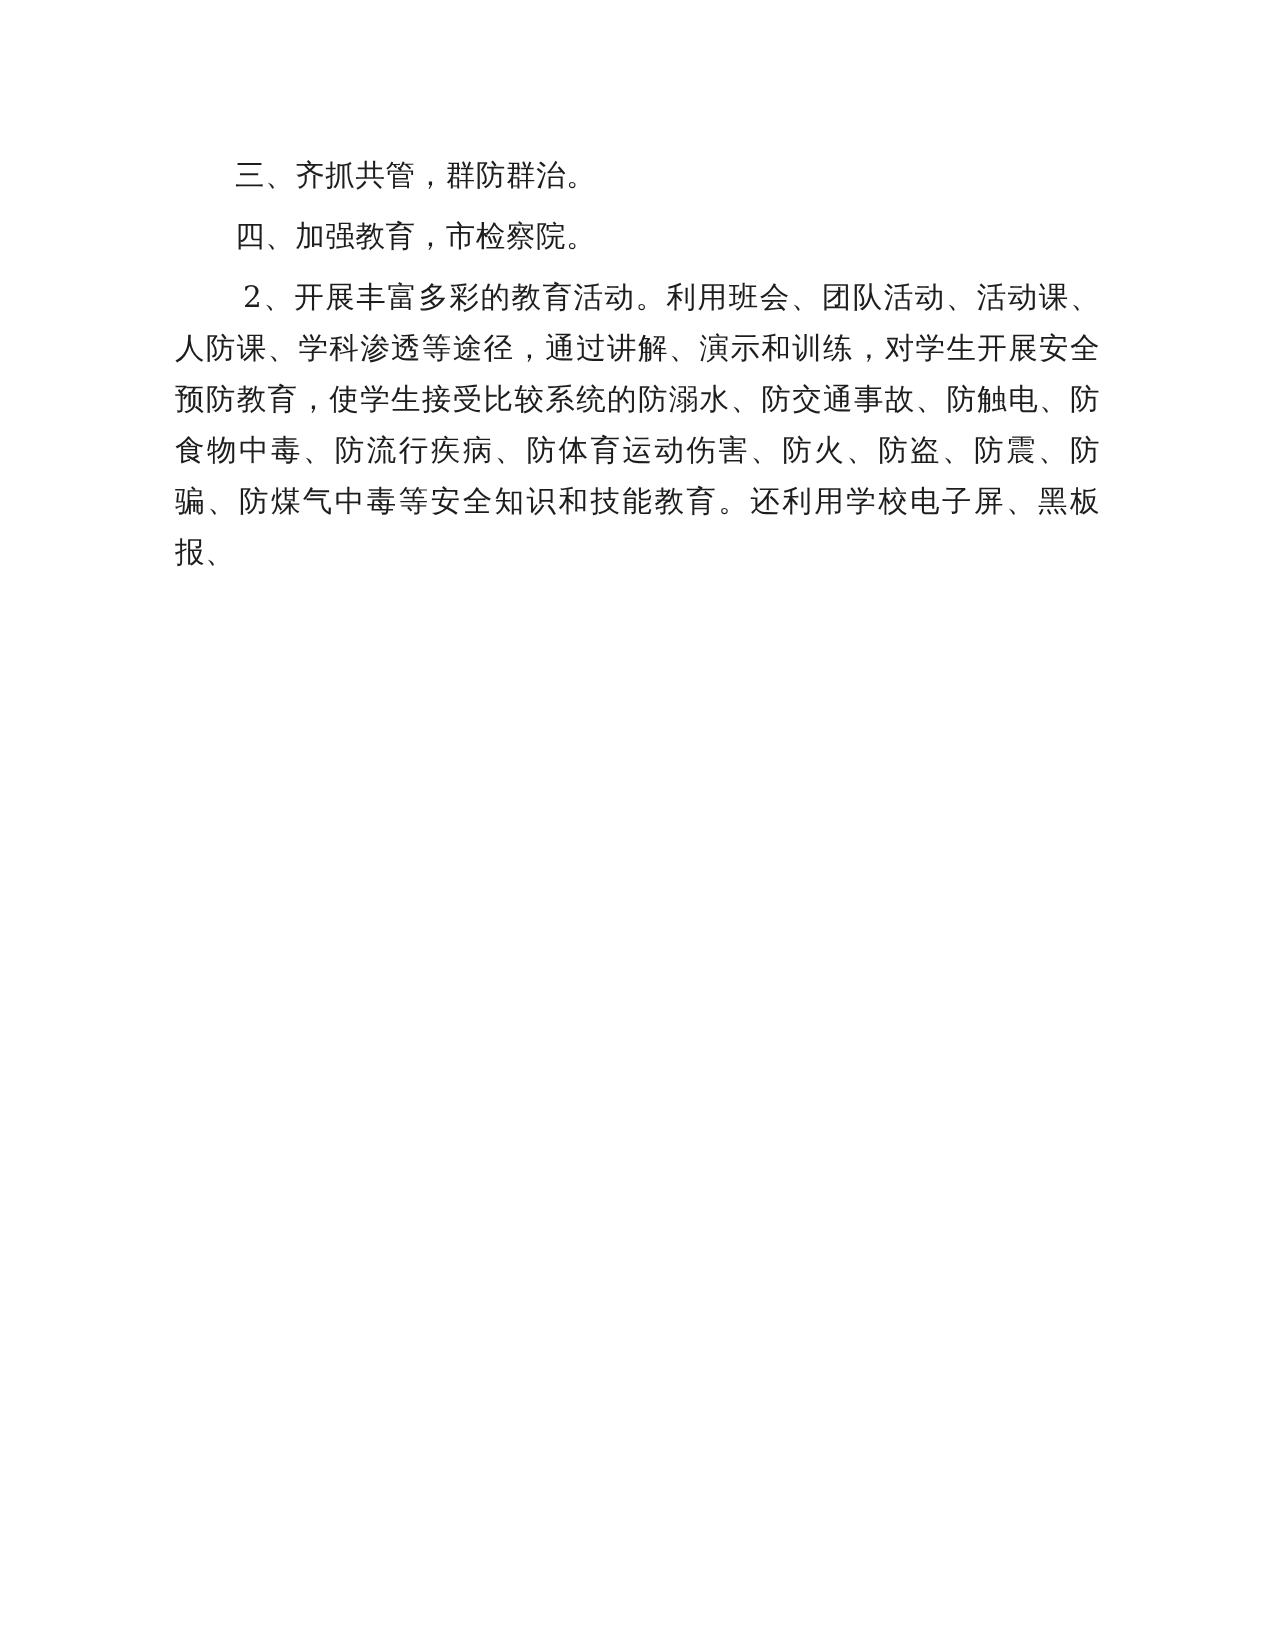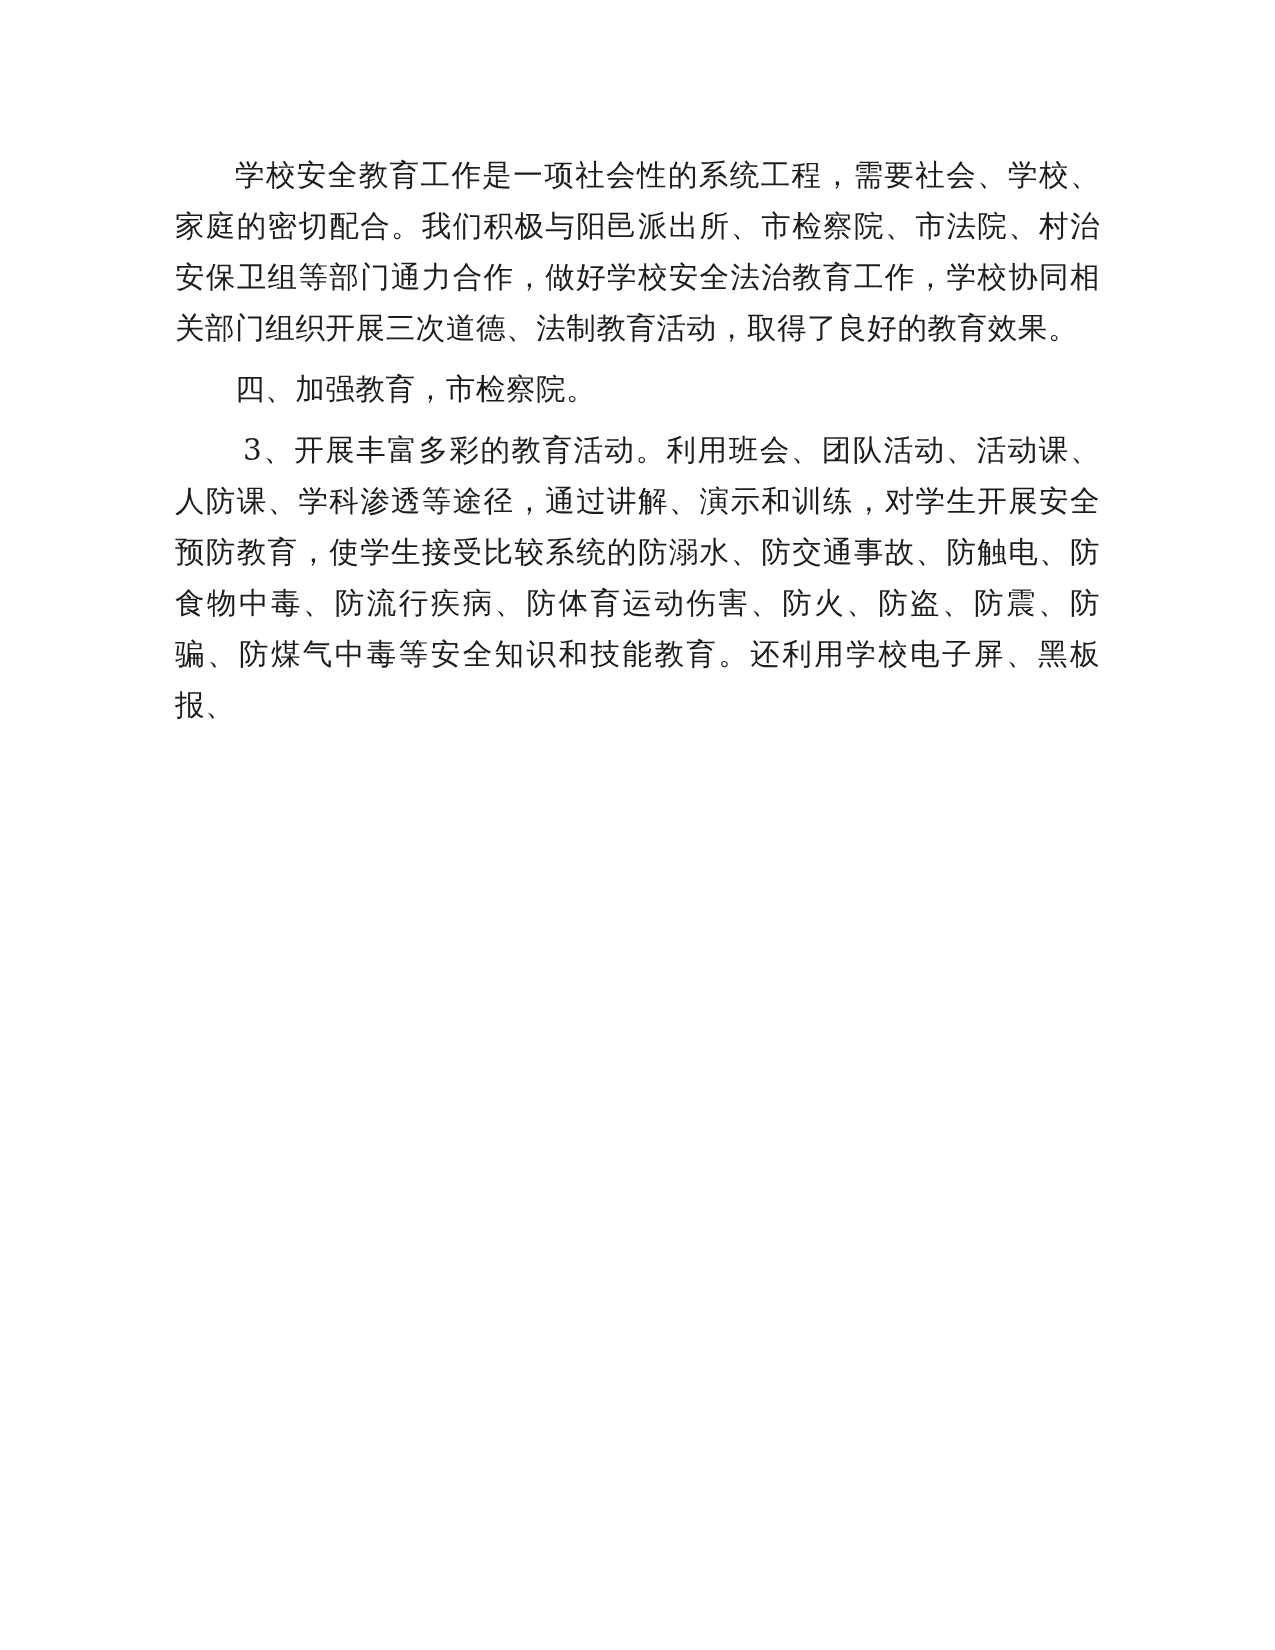--- a/index.html
+++ b/index.html
@@ -39,17 +39,17 @@
   }
   p.indent-2 {
     text-indent: 68px;
   }
 </style>
 </head>
 <body>
 
 <div class="page">
   <div class="doc-body">
-    <p class="para indent-1">学校安全教育工作是一项社会性的系统工程，需要社会、学校、家庭的密切配合。我们积极与阳邑派出所、市检察院、市法院、村治安保卫组等部门通力合作，做好学校安全法治教育工作，学校协同相关部门组织开展三次道德、法制教育活动，取得了良好的教育效果。</p>
+    <p class="para indent-1">三、齐抓共管，群防群治。</p>
     <p class="para indent-1">四、加强教育，市检察院。</p>
-    <p class="para indent-2">3、开展丰富多彩的教育活动。利用班会、团队活动、活动课、人防课、学科渗透等途径，通过讲解、演示和训练，对学生开展安全预防教育，使学生接受比较系统的防溺水、防交通事故、防触电、防食物中毒、防流行疾病、防体育运动伤害、防火、防盗、防震、防骗、防煤气中毒等安全知识和技能教育。还利用学校电子屏、黑板报、</p>
+    <p class="para indent-2">2、开展丰富多彩的教育活动。利用班会、团队活动、活动课、人防课、学科渗透等途径，通过讲解、演示和训练，对学生开展安全预防教育，使学生接受比较系统的防溺水、防交通事故、防触电、防食物中毒、防流行疾病、防体育运动伤害、防火、防盗、防震、防骗、防煤气中毒等安全知识和技能教育。还利用学校电子屏、黑板报、</p>
   </div>
 </div>
 
 </body></html>

